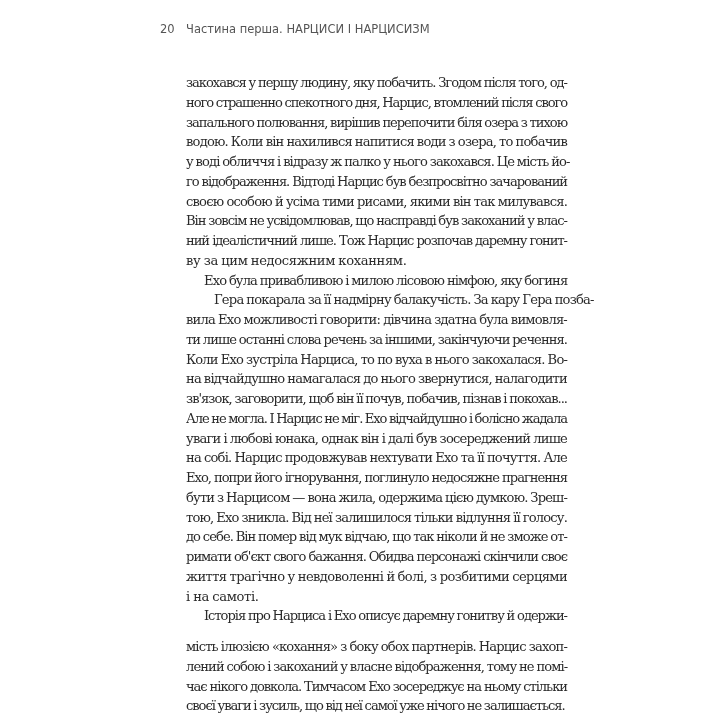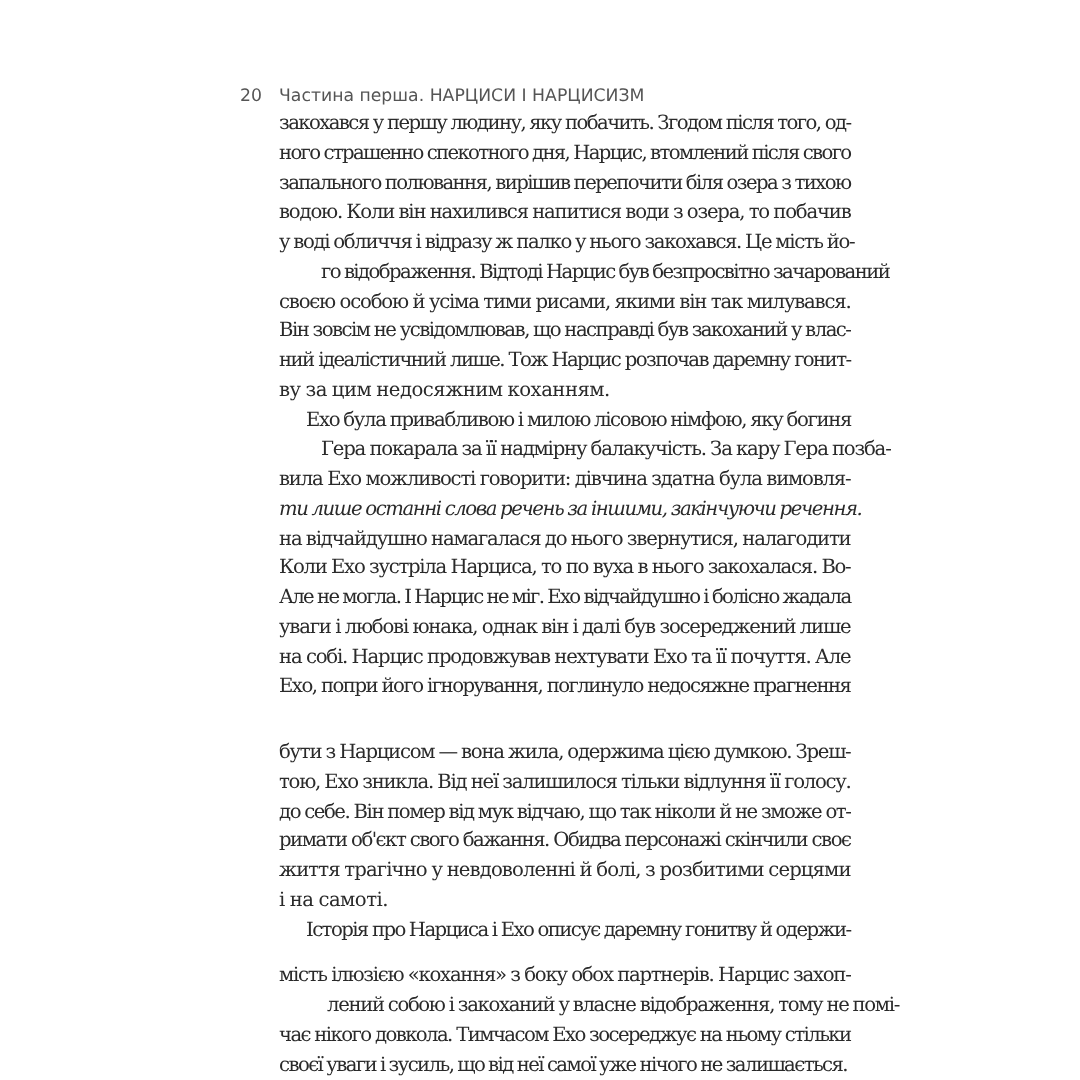--- a/index.html
+++ b/index.html
@@ -1,18 +1,18 @@
 <!DOCTYPE html>
 <html><head>
 <meta charset="utf-8">
 <style>
   html, body { margin: 0; padding: 0; background: #ffffff; }
   body { width: 720px; height: 720px; position: relative; overflow: hidden; }
   .header {
-    position: absolute; left: 160px; top: 56px;
+    position: absolute; left: 160px; top: 22px;
     font-family: "DejaVu Sans", sans-serif; font-size: 11.5px; color: #555;
     white-space: nowrap;
   }
   .header .page-num { display: inline-block; width: 26px; }
   .body-text {
     position: absolute; left: 186px; top: 73px; width: 381px;
     font-family: "DejaVu Serif", serif; font-size: 13.1px; line-height: 19.75px;
     color: #2a2a2a; text-align: justify; letter-spacing: -0.35px;
     word-spacing: -0.5px;
   }
@@ -27,44 +27,45 @@
   <span class="page-num">20</span><span>Частина перша. НАРЦИСИ І НАРЦИСИЗМ</span>
 </div>
 
 <div class="body-text" id="body-text">
     <div>
       <span class="line" style="letter-spacing: -1.05px;">закохався у першу людину, яку побачить. Згодом після того, од-</span>
       <span class="line" style="letter-spacing: -1.1px;">ного страшенно спекотного дня, Нарцис, втомлений після свого</span>
       <span class="line" style="letter-spacing: -1.05px;">запального полювання, вирішив перепочити біля озера з тихою</span>
       <span class="line" style="letter-spacing: -0.8px;">водою. Коли він нахилився напитися води з озера, то побачив</span>
       <span class="line" style="letter-spacing: -0.9px;">у воді обличчя і відразу ж палко у нього закохався. Це мість йо-</span>
-      <span class="line" style="letter-spacing: -1.05px; margin-left: 28px;">го відображення. Відтоді Нарцис був безпросвітно зачарований</span>
+      <span class="line" style="letter-spacing: -1.05px;">го відображення. Відтоді Нарцис був безпросвітно зачарований</span>
       <span class="line" style="letter-spacing: -0.8px;">своєю особою й усіма тими рисами, якими він так милувався.</span>
       <span class="line" style="letter-spacing: -1px;">Він зовсім не усвідомлював, що насправді був закоханий у влас-</span>
       <span class="line" style="letter-spacing: -1.05px;">ний ідеалістичний лише. Тож Нарцис розпочав даремну гонит-</span>
       <span class="line last">ву за цим недосяжним коханням.</span>
     </div>
     <div>
       <span class="line indent" style="letter-spacing: -0.9px;">Ехо була привабливою і милою лісовою німфою, яку богиня</span>
       <span class="line" style="letter-spacing: -0.8px; margin-left: 28px;">Гера покарала за її надмірну балакучість. За кару Гера позба-</span>
       <span class="line" style="letter-spacing: -0.8px;">вила Ехо можливості говорити: дівчина здатна була вимовля-</span>
-      <span class="line" style="letter-spacing: -0.95px; font-style: italic;">ти лише останні слова речень за іншими, закінчуючи речення.</span>
+      <span class="line" style="letter-spacing: -0.95px;">ти лише останні слова речень за іншими, закінчуючи речення.</span>
+      <span class="line" style="letter-spacing: -0.85px;">Коли Ехо зустріла Нарциса, то по вуха в нього закохалася. Во-</span>
       <span class="line" style="letter-spacing: -0.8px;">на відчайдушно намагалася до нього звернутися, налагодити</span>
-      <span class="line" style="letter-spacing: -0.85px;">Коли Ехо зустріла Нарциса, то по вуха в нього закохалася. Во-</span>
+      <span class="line" style="letter-spacing: -1px;">зв'язок, заговорити, щоб він її почув, побачив, пізнав і покохав...</span>
       <span class="line" style="letter-spacing: -1.1px;">Але не могла. І Нарцис не міг. Ехо відчайдушно і болісно жадала</span>
       <span class="line" style="letter-spacing: -0.8px;">уваги і любові юнака, однак він і далі був зосереджений лише</span>
       <span class="line" style="letter-spacing: -0.8px;">на собі. Нарцис продовжував нехтувати Ехо та її почуття. Але</span>
       <span class="line" style="letter-spacing: -1px;">Ехо, попри його ігнорування, поглинуло недосяжне прагнення</span>
-      <span class="line" style="letter-spacing: -0.85px; margin-top: 24px;">бути з Нарцисом — вона жила, одержима цією думкою. Зреш-</span>
+      <span class="line" style="letter-spacing: -0.85px;">бути з Нарцисом — вона жила, одержима цією думкою. Зреш-</span>
       <span class="line" style="letter-spacing: -0.85px;">тою, Ехо зникла. Від неї залишилося тільки відлуння її голосу.</span>
       <span class="line" style="letter-spacing: -0.95px;">до себе. Він помер від мук відчаю, що так ніколи й не зможе от-</span>
       <span class="line" style="letter-spacing: -1px;">римати об'єкт свого бажання. Обидва персонажі скінчили своє</span>
       <span class="line" style="letter-spacing: -0.6px;">життя трагічно у невдоволенні й болі, з розбитими серцями</span>
       <span class="line last">і на самоті.</span>
     </div>
     <div>
       <span class="line indent" style="letter-spacing: -1.05px;">Історія про Нарциса і Ехо описує даремну гонитву й одержи-</span>
       <span class="line" style="letter-spacing: -0.85px; margin-top: 11px;">мість ілюзією «кохання» з боку обох партнерів. Нарцис захоп-</span>
-      <span class="line" style="letter-spacing: -0.9px; margin-left: 32px;">лений собою і закоханий у власне відображення, тому не помі-</span>
+      <span class="line" style="letter-spacing: -0.9px;">лений собою і закоханий у власне відображення, тому не помі-</span>
       <span class="line" style="letter-spacing: -1.05px;">чає нікого довкола. Тимчасом Ехо зосереджує на ньому стільки</span>
       <span class="line last" style="letter-spacing: -1.05px;">своєї уваги і зусиль, що від неї самої уже нічого не залишається.</span>
     </div>
   </div>
 
 </body></html>

